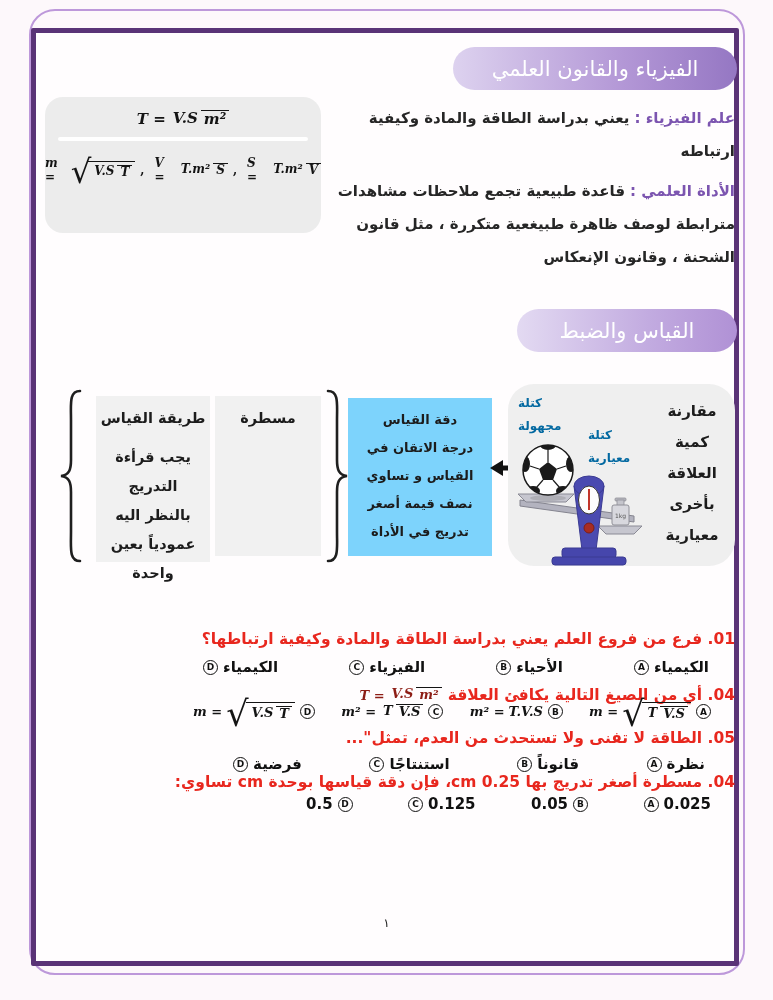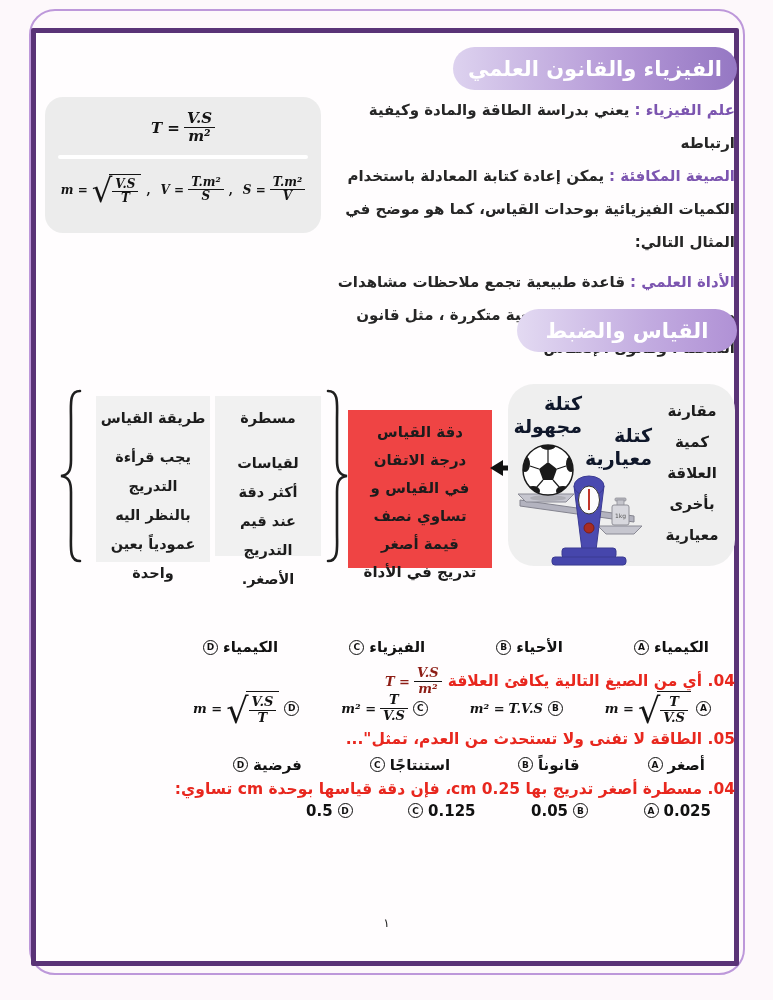--- a/index.html
+++ b/index.html
@@ -8,86 +8,86 @@
 
   
   .frame-outer { position:absolute; left:29px; top:9px; width:716px; height:966px;
                  border:2px solid #bd98da; border-radius:26px; }
   .frame-inner { position:absolute; left:31px; top:28px; width:708px; height:938px;
                  border:5px solid #5a3377; background:#fffdfe; border-radius:2px; }
   .content { position:absolute; left:38px; top:34px; width:697px; height:926px; }
 
   
   .banner { position:absolute; display:flex; align-items:center; justify-content:center;
-            color:#fff; font-weight:700; border-radius:22px; }
+            color:#fff; font-weight:400; border-radius:22px; }
   #banner-physics { right:-2px; top:13px; width:284px; height:43px; font-size:21px;
             background:linear-gradient(90deg,#ddd2ef 0%,#b397d6 60%,#9577c3 100%); }
   #banner-measure { right:-2px; top:275px; width:220px; height:43px; font-size:21px;
             background:linear-gradient(90deg,#e3daf2 0%,#c2abe0 60%,#b091d5 100%); }
 
   
   .math { font-family:"DejaVu Serif", serif; font-style:italic; font-weight:700; color:#141414;
           display:inline-flex; align-items:center; gap:4px; }
-  .frac { display:inline-flex; flex-direction:column; text-align:center; line-height:1.15; }
+  .frac { display:inline-flex; flex-direction:row; text-align:center; line-height:1.15; }
   .frac .num, .frac .den { padding:0 3px; }
   .frac .den { border-top:1.5px solid #141414; }
   .sqrt { display:inline-flex; align-items:center; }
   .rad { font-style:normal; font-weight:400; font-size:2.7em; line-height:.78; margin-right:-3px; transform:translateY(2px); }
   .rad::before { content:"\221A"; }
   .sqrt .under { border-top:1.6px solid #141414; padding:2px 3px 0 3px; }
   .sep { font-style:normal; margin:0 1px; }
 
   
   #formula-card { position:absolute; left:7px; top:63px; width:276px; height:136px;
                   background:#ececec; border-radius:18px; display:flex; flex-direction:column; align-items:center; }
   .f-main { margin-top:13px; font-size:15px; }
   .f-divider { width:250px; height:4px; background:#fff; border-radius:2px; margin-top:9px; }
   .f-row { display:flex; align-items:center; gap:9px; margin-top:15px; font-size:12px; }
 
   
-  .defs { position:absolute; left:294px; top:60px; width:403px; direction:rtl; text-align:right;
+  .defs { position:absolute; left:294px; top:68px; width:403px; direction:rtl; text-align:right;
           font-size:15px; line-height:33px; color:#262626; font-weight:700; }
   .defs p { margin:0; }
   .defs .law { margin-top:7px; }
   .term { color:#7c55b0; font-weight:700; margin-left:5px; }
 
   
   .dg-box { position:absolute; background:#f1f1f1; direction:rtl; text-align:center;
             color:#1c1c1c; font-weight:700; padding-top:8px; }
   #method-box   { left:58px;  top:362px; width:114px; height:166px; font-size:14.5px; line-height:29px; }
   #tool-box     { left:177px; top:362px; width:106px; height:160px; font-size:14.5px; line-height:29px; }
-  #accuracy-box { left:310px; top:376px; width:144px; height:158px; font-size:15px;  line-height:28px; background:#ef4444; }
+  #accuracy-box { left:310px; top:364px; width:144px; height:158px; font-size:13px;  line-height:28px; background:#7dd3fc; }
   .dg-title { display:block; }
   #method-box .dg-title { margin-bottom:10px; }
   #tool-box .dg-title   { margin-bottom:16px; }
   .dg-body { display:block; padding:0 12px; }
   .brace { position:absolute; top:354px; }
   #brace-left  { left:22px; }
   #brace-right { left:286px; }
   #compare-arrow { position:absolute; left:452px; top:426px; }
 
   
   #compare-card { position:absolute; left:470px; top:350px; width:227px; height:182px;
                   background:#efefef; border-radius:26px; }
   .pre { white-space:pre-line; }
   .compare-caption { position:absolute; right:10px; top:12px; width:66px; text-align:center;
                      direction:rtl; font-size:15px; line-height:31px; font-weight:700; color:#1c1c1c; }
-  .pan-label { position:absolute; text-align:right; direction:rtl; font-weight:700;
-               font-size:19px; line-height:23px; color:#0f172a; }
+  .pan-label { position:absolute; text-align:left; direction:rtl; font-weight:700;
+               font-size:12px; line-height:23px; color:#0369a1; }
   #label-unknown  { left:10px; top:8px;  width:64px; }
   #label-standard { left:80px; top:40px; width:64px; }
   .scale-svg { position:absolute; left:0; top:44px; }
 
   
   #questions { position:absolute; left:0; top:594px; width:697px; direction:rtl; }
   .q-title { color:#e8271e; font-weight:700; font-size:15.5px; text-align:right; }
   #q1-title { margin-top:2px; }
   #q2-title { margin-top:10px; display:flex; flex-direction:row; justify-content:flex-start; align-items:center; gap:6px; }
   #q3-title { margin-top:4px; }
-  #q4-title { margin-top:6px; }
+  #q4-title { }
   .math-inline { color:#8d1d15; font-size:13px; direction:ltr; }
   .opts { display:flex; justify-content:space-between; align-items:center;
           font-weight:700; font-size:15px; color:#111; }
   #q1-opts { margin:10px 26px 0 165px; }
   #q2-opts { margin:-6px 24px 0 155px; }
   #q3-opts { margin:8px 30px 0 195px; }
   #q4-opts { margin:4px 24px 0 268px; }
   .q-opt { direction:ltr; display:inline-flex; align-items:center; gap:5px; }
   .letter { width:15px; height:15px; border:1.3px solid #111; border-radius:50%;
             display:inline-flex; align-items:center; justify-content:center;
@@ -147,40 +147,38 @@
           <span class="frac">
             <span class="num">T.m²</span>
             <span class="den">V</span>
           </span>
         </span>
       </div>
     </div>
 
     <div class="defs">
       <p><span class="term">علم الفيزياء :</span><span>يعني بدراسة الطاقة والمادة وكيفية ارتباطه</span></p>
-      <p><span class="term">الصيغة المكافئة :</span><span>يمكن إعادة كتابة المعادلة باستخدام الكميات الفيزيائية بوحدات القياس، كما هو موضح في المثال التالي:</span></p>
       <p class="law"><span class="term">الأداة العلمي :</span><span>قاعدة طبيعية تجمع ملاحظات مشاهدات مترابطة لوصف ظاهرة طبيغعية متكررة ، مثل قانون الشحنة ، وقانون الإنعكاس</span></p>
     </div>
 
     <div class="banner" id="banner-measure">
       <span>القياس والضبط</span>
     </div>
 
     <svg class="brace" id="brace-left" width="24" height="176" viewBox="0 0 24 176">
       <path d="M20 3 C9 3 11 16 11 32 L11 72 C11 82 9 87 1 88 C9 89 11 94 11 104 L11 144 C11 160 9 173 20 173" fill="none" stroke="#1f1f1f" stroke-width="2.6" stroke-linecap="round"></path>
     </svg>
 
     <div class="dg-box" id="method-box">
       <span class="dg-title">طريقة القياس</span>
       <span class="dg-body">يجب قرأءة التدريج بالنظر اليه عمودياً بعين واحدة</span>
     </div>
 
     <div class="dg-box" id="tool-box">
       <span class="dg-title">مسطرة</span>
-      <span class="dg-body">لقياسات أكثر دقة عند قيم التدريج الأصغر.</span>
     </div>
 
     <svg class="brace" id="brace-right" width="24" height="176" viewBox="0 0 24 176">
       <path d="M4 3 C15 3 13 16 13 32 L13 72 C13 82 15 87 23 88 C15 89 13 94 13 104 L13 144 C13 160 15 173 4 173" fill="none" stroke="#1f1f1f" stroke-width="2.6" stroke-linecap="round"></path>
     </svg>
 
     <div class="dg-box" id="accuracy-box">
       <span class="dg-title">دقة القياس</span>
       <span class="dg-body">درجة الاتقان في القياس و تساوي نصف قيمة أصغر تدريج في الأداة</span>
     </div>
@@ -244,20 +242,21 @@
           <rect x="107" y="70" width="11" height="3" rx="1" fill="#b8b8c0" stroke="#909098" stroke-width="0.8"></rect>
           <rect x="109" y="72" width="7" height="7" fill="#c5c5cc" stroke="#909098" stroke-width="0.8"></rect>
           <rect x="104" y="77" width="17" height="20" rx="2" fill="#d8d8de" stroke="#909098" stroke-width="1"></rect>
           <text x="112.5" y="90" font-size="6" fill="#555" text-anchor="middle" font-family="DejaVu Sans, sans-serif">1kg</text>
         </g>
       </svg>
     </div>
 
     <div id="questions">
 
+      <p class="q-title" id="q1-title">01. فرع من فروع العلم يعني بدراسة الطاقة والمادة وكيفية ارتباطها؟</p>
       <div class="opts" id="q1-opts">
         <span class="q-opt">
             <span class="letter">A</span>
             <span>الكيمياء</span>
           </span>
         <span class="q-opt">
             <span class="letter">B</span>
             <span>الأحياء</span>
           </span>
         <span class="q-opt">
@@ -323,21 +322,21 @@
               </span>
           </span>
           <span class="letter">D</span>
         </span>
       </div>
 
       <p class="q-title" id="q3-title">05. الطاقة لا تفنى ولا تستحدث من العدم، تمثل"...</p>
       <div class="opts" id="q3-opts">
         <span class="q-opt">
             <span class="letter">A</span>
-            <span>أصغر</span>
+            <span>نظرة</span>
           </span>
         <span class="q-opt">
             <span class="letter">B</span>
             <span>قانوناً</span>
           </span>
         <span class="q-opt">
             <span class="letter">C</span>
             <span>استنتاجًا</span>
           </span>
         <span class="q-opt">

